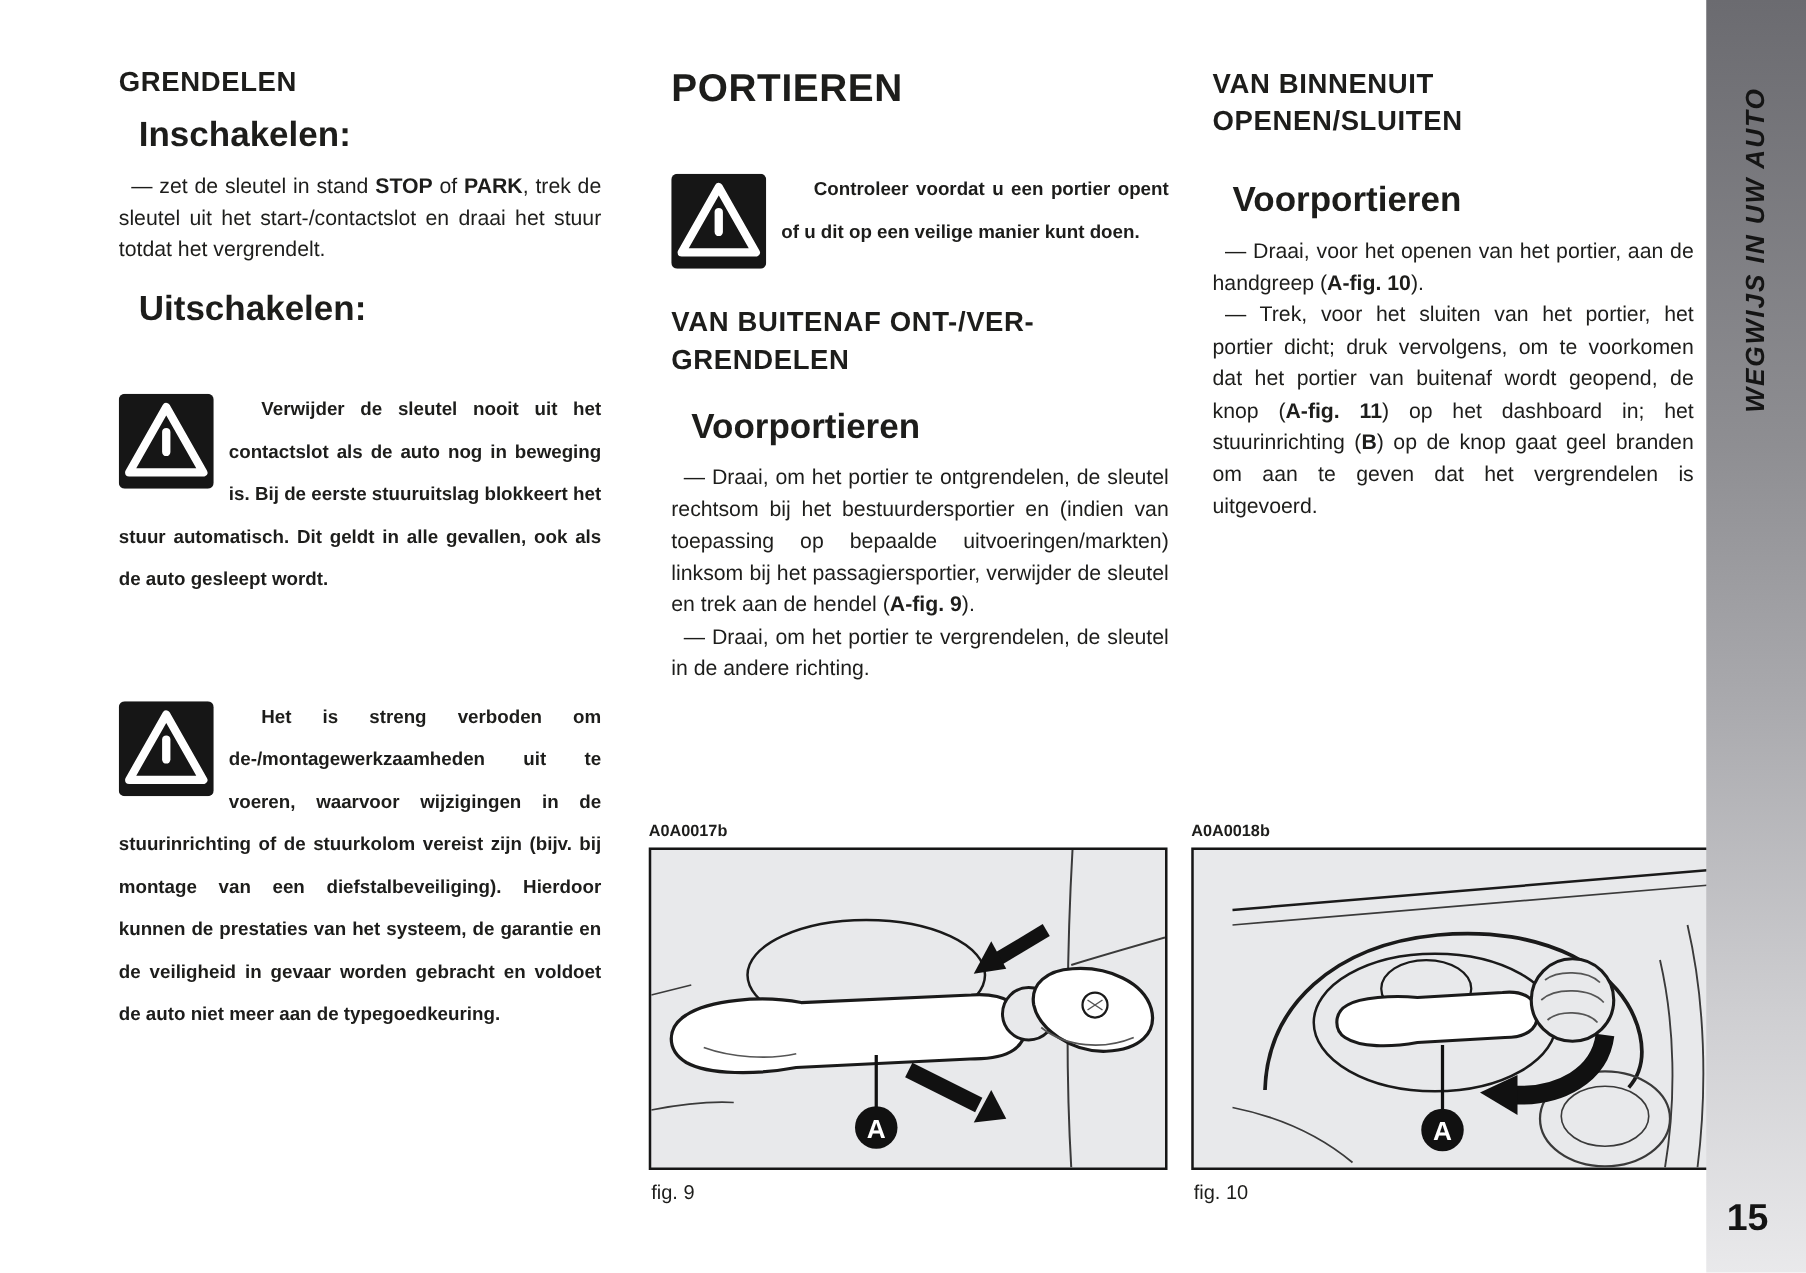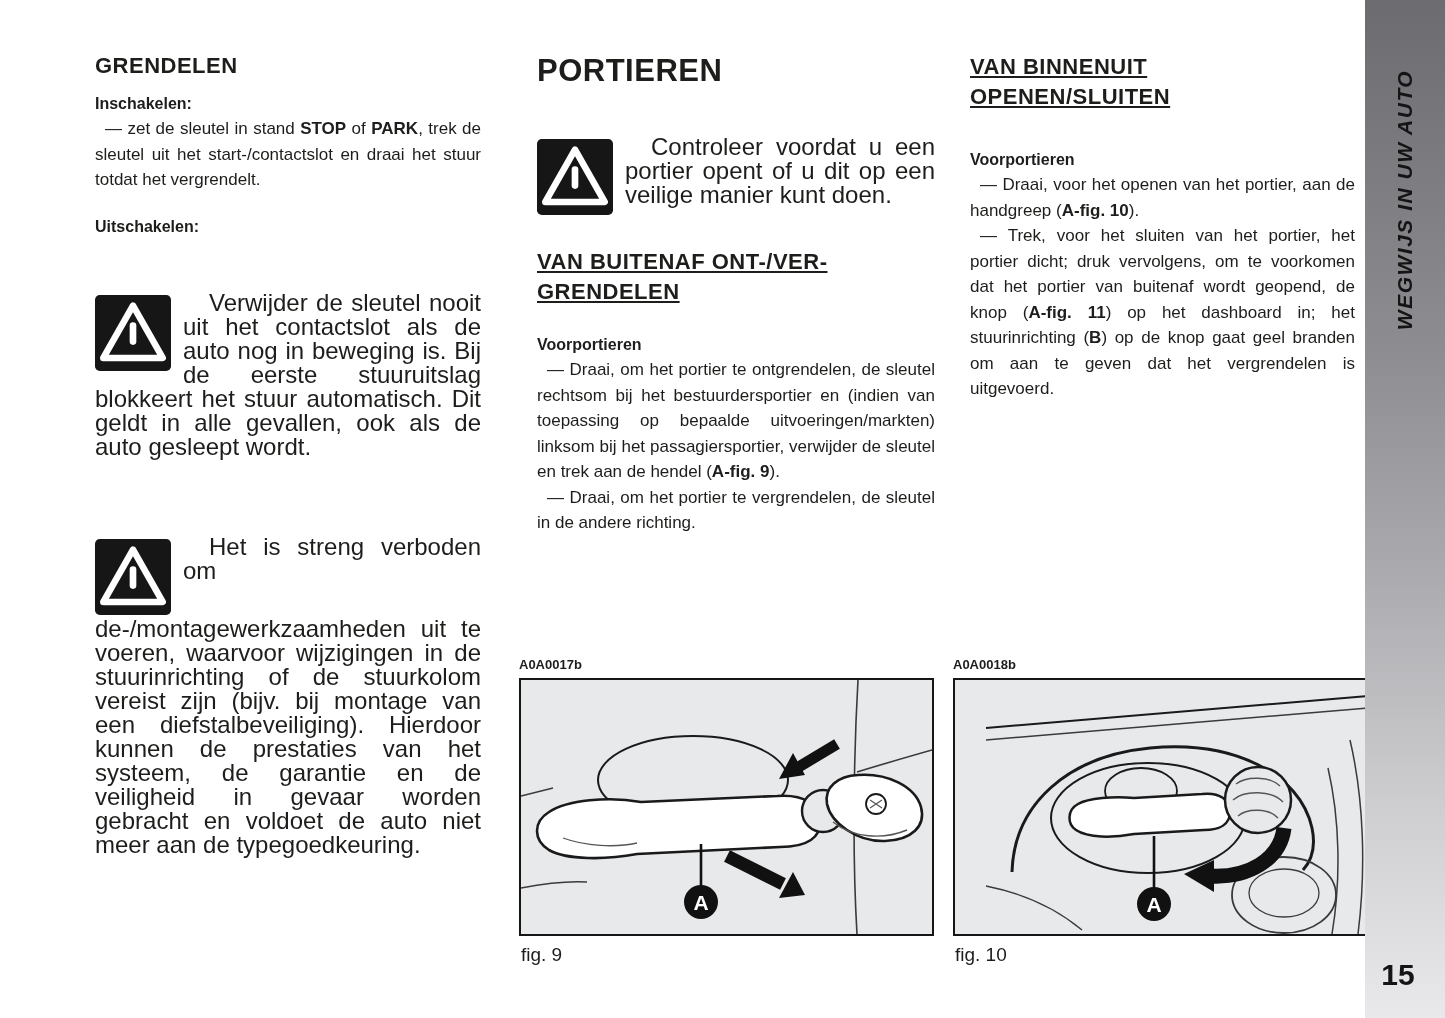--- a/index.html
+++ b/index.html
@@ -8,43 +8,43 @@
     background:#ffffff;color:#1d1d1b;
     font-family:"Liberation Sans",sans-serif;
   }
   .col{position:absolute;top:52px;}
   #col-left{left:95px;width:386px;}
   #col-mid{left:537px;width:398px;}
   #col-right{left:970px;width:385px;}
 
   .h-small{font-size:22px;font-weight:bold;letter-spacing:.5px;line-height:28px;margin:0 0 12px 0;}
   .h-big{font-size:31px;font-weight:bold;letter-spacing:.5px;line-height:38px;margin:0 0 45px 0;}
-  .h-two{font-size:22px;font-weight:bold;letter-spacing:.5px;line-height:30px;margin:0;text-decoration:underline;}
-  .sub{font-size:16px;font-weight:bold;line-height:24px;margin:0;}
+  .h-two{font-size:22px;font-weight:bold;letter-spacing:.5px;line-height:30px;margin:0;}
+  .sub{font-size:28px;font-weight:bold;line-height:24px;margin:16px;}
   p.body{font-size:17px;line-height:25.5px;text-align:justify;text-indent:10px;margin:0;}
   p.body b{font-weight:bold;}
 
   .warn{margin:0;}
-  .warn-text{font-size:24px;font-weight:normal;line-height:24px;text-align:justify;text-indent:26px;margin:0;}
+  .warn-text{font-size:15px;font-weight:bold;line-height:34px;text-align:justify;text-indent:26px;margin:0;}
   .wicon{float:left;width:76px;height:76px;margin:4px 12px 2px 0;}
   .wicon svg{display:block;width:100%;height:100%;}
 
   
   .mt12{margin-top:12px;} .mt14{margin-top:14px;} .mt16{margin-top:16px;}
   .mt22{margin-top:22px;} .mt26{margin-top:26px;} .mt36{margin-top:36px;}
   .mt40{margin-top:40px;} .mt52{margin-top:52px;} .mt76{margin-top:76px;}
   .mt10{margin-top:10px;}
 
   .figure{position:absolute;top:657px;}
   #fig9{left:519px;width:415px;}
   #fig10{left:953px;width:472px;}
   .fig-code{font-size:13px;font-weight:bold;line-height:16px;margin:0 2px 5px 0;}
   .fig-box{border:2px solid #161616;background:#e8e9eb;}
   .fig-box svg{display:block;width:100%;height:254px;}
-  .fig-caption{font-size:19px;line-height:24px;margin:7px 0 0 2px;}
+  .fig-caption{font-size:16px;line-height:24px;margin:7px 0 0 2px;}
 
   .side-tab{
     position:absolute;top:0;right:0;width:80px;height:1018px;
     background:linear-gradient(180deg,#6b6b70 0%,#8e8e92 35%,#a9a9ad 55%,#cfcfd2 80%,#e9e9eb 100%);
   }
   .tab-text{position:absolute;top:0;left:0;width:80px;height:400px;
     display:flex;align-items:center;justify-content:center;}
   .tab-text span{
     transform:rotate(-90deg);white-space:nowrap;
     font-weight:bold;font-style:italic;font-size:21px;letter-spacing:1.5px;color:#141414;

